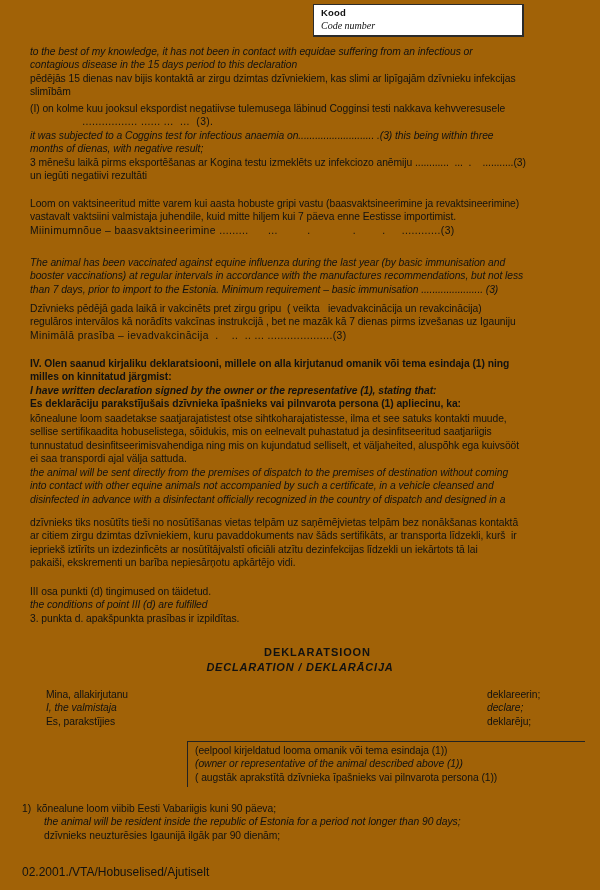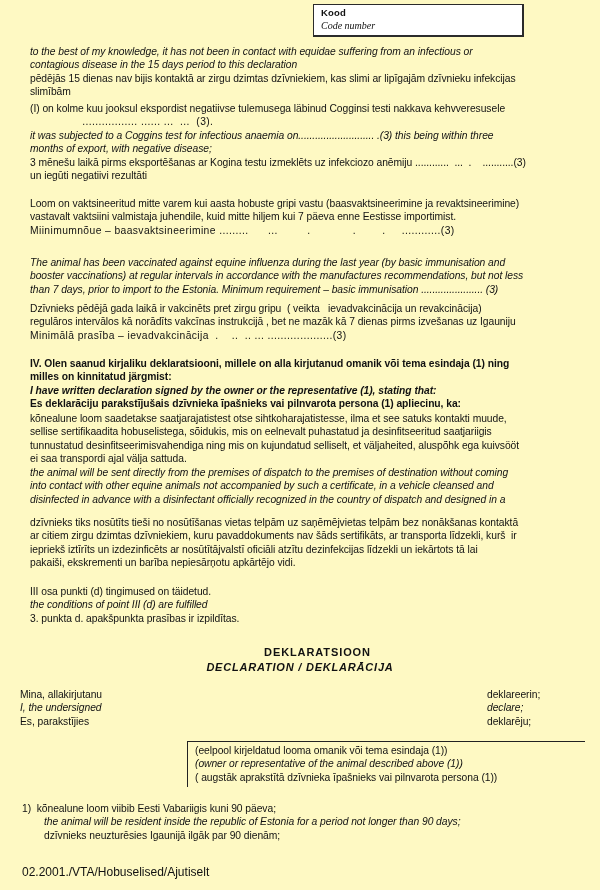--- a/index.html
+++ b/index.html
@@ -12,21 +12,21 @@
     height: 890px;
     position: relative;
     font-family: "Liberation Sans", sans-serif;
     color: #111111;
     overflow: hidden;
   }
   .page {
     position: relative;
     width: 600px;
     height: 890px;
-    background: #fef9c3;
+    background: #a16207;
   }
 
   
   .code-box {
     position: absolute;
     left: 313px;
     top: 4px;
     width: 211px;
     height: 33px;
     border: 1px solid #2b2b2b;
@@ -87,21 +87,21 @@
     font-size: 11px;
     font-weight: bold;
     font-style: italic;
     letter-spacing: .8px;
     line-height: 15px;
   }
 
   
   .sig-left {
     position: absolute;
-    left: 20px;
+    left: 46px;
     width: 330px;
   }
   .sig-right {
     position: absolute;
     left: 487px;
     width: 110px;
   }
 
   
   .owner-box {
@@ -140,21 +140,21 @@
     <div class="ln en just">to the best of my knowledge, it has not been in contact with equidae suffering from an infectious or</div>
     <div class="ln en">contagious disease in the 15 days period to this declaration</div>
     <div class="ln lv">pēdējās 15 dienas nav bijis kontaktā ar zirgu dzimtas dzīvniekiem, kas slimi ar lipīgajām dzīvnieku infekcijas</div>
     <div class="ln lv">slimībām</div>
   </div>
 
   <div class="blk" style="top:102px;">
     <div class="ln et">(I) on kolme kuu jooksul ekspordist negatiivse tulemusega läbinud Cogginsi testi nakkava kehvveresusele</div>
     <div class="ln et dots">                ................. ...... ...  ...  (3).</div>
     <div class="ln en">it was subjected to a Coggins test for infectious anaemia on........................... .(3) this being within three</div>
-    <div class="ln en">months of export, with negative disease;</div>
+    <div class="ln en">months of dienas, with negative result;</div>
     <div class="ln lv">3 mēnešu laikā pirms eksportēšanas ar Kogina testu izmeklēts uz infekciozo anēmiju ............  ...  .    ...........(3)</div>
     <div class="ln lv">un iegūti negatiivi rezultāti</div>
   </div>
 
   <div class="blk" style="top:197px;">
     <div class="ln et">Loom on vaktsineeritud mitte varem kui aasta hobuste gripi vastu (baasvaktsineerimine ja revaktsineerimine)</div>
     <div class="ln et">vastavalt vaktsiini valmistaja juhendile, kuid mitte hiljem kui 7 päeva enne Eestisse importimist.</div>
     <div class="ln et dots">Miinimumnõue – baasvaktsineerimine .........      ...         .             .        .     ............(3)</div>
   </div>
 
@@ -203,21 +203,21 @@
     <div class="ln lv">3. punkta d. apakšpunkta prasības ir izpildītas.</div>
   </div>
 
   <div class="decl-head" style="top:645px;">
     <div class="t1">DEKLARATSIOON</div>
     <div class="t2">DECLARATION / DEKLARĀCIJA</div>
   </div>
 
   <div class="sig-left" style="top:688px;">
     <div class="ln et">Mina, allakirjutanu</div>
-    <div class="ln en">I, the undersigned</div>
+    <div class="ln en">I, the valmistaja</div>
     <div class="ln lv">Es, parakstījies</div>
   </div>
 
   <div class="sig-right" style="top:688px;">
     <div class="ln et">deklareerin;</div>
     <div class="ln en">declare;</div>
     <div class="ln lv">deklarēju;</div>
   </div>
 
   <div class="owner-box">

